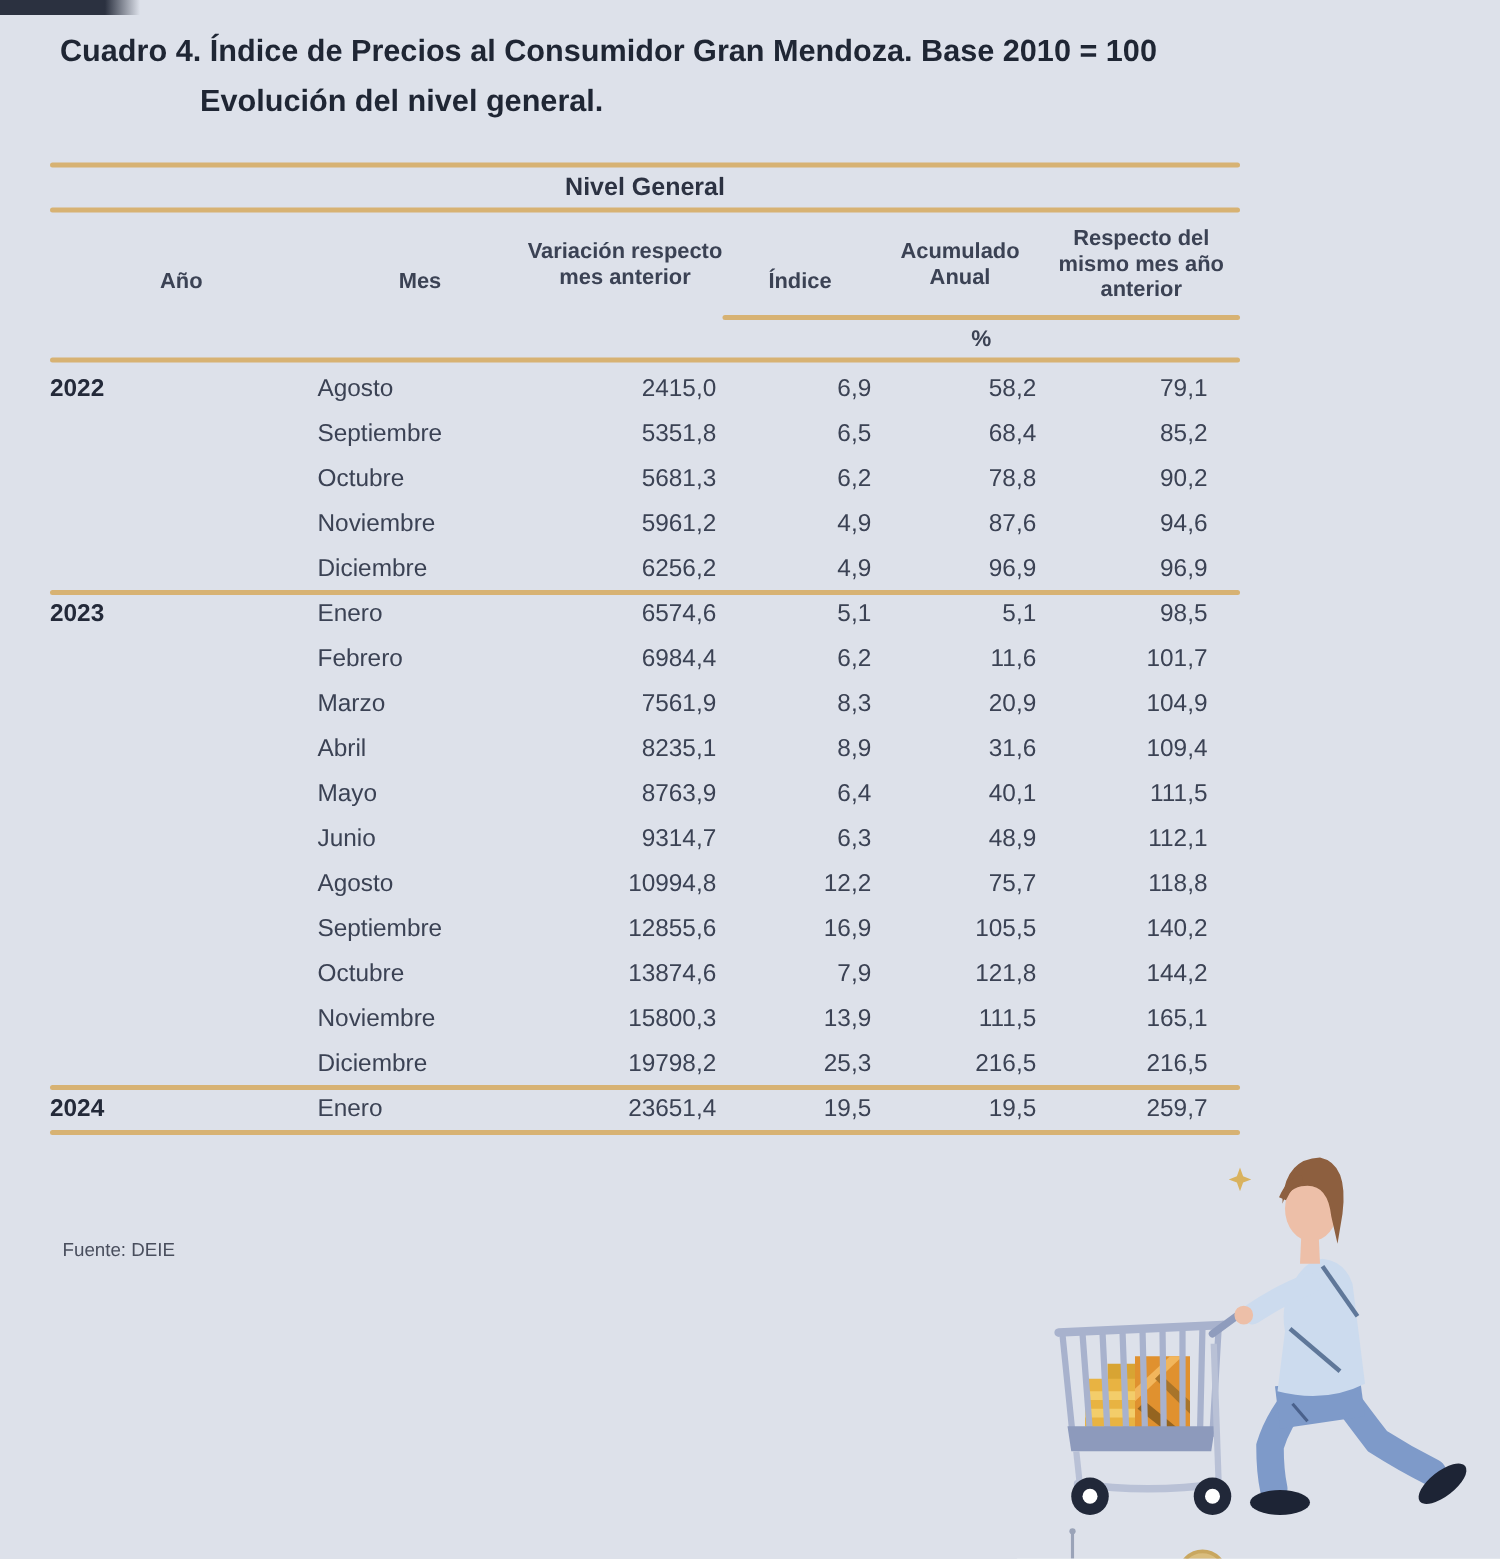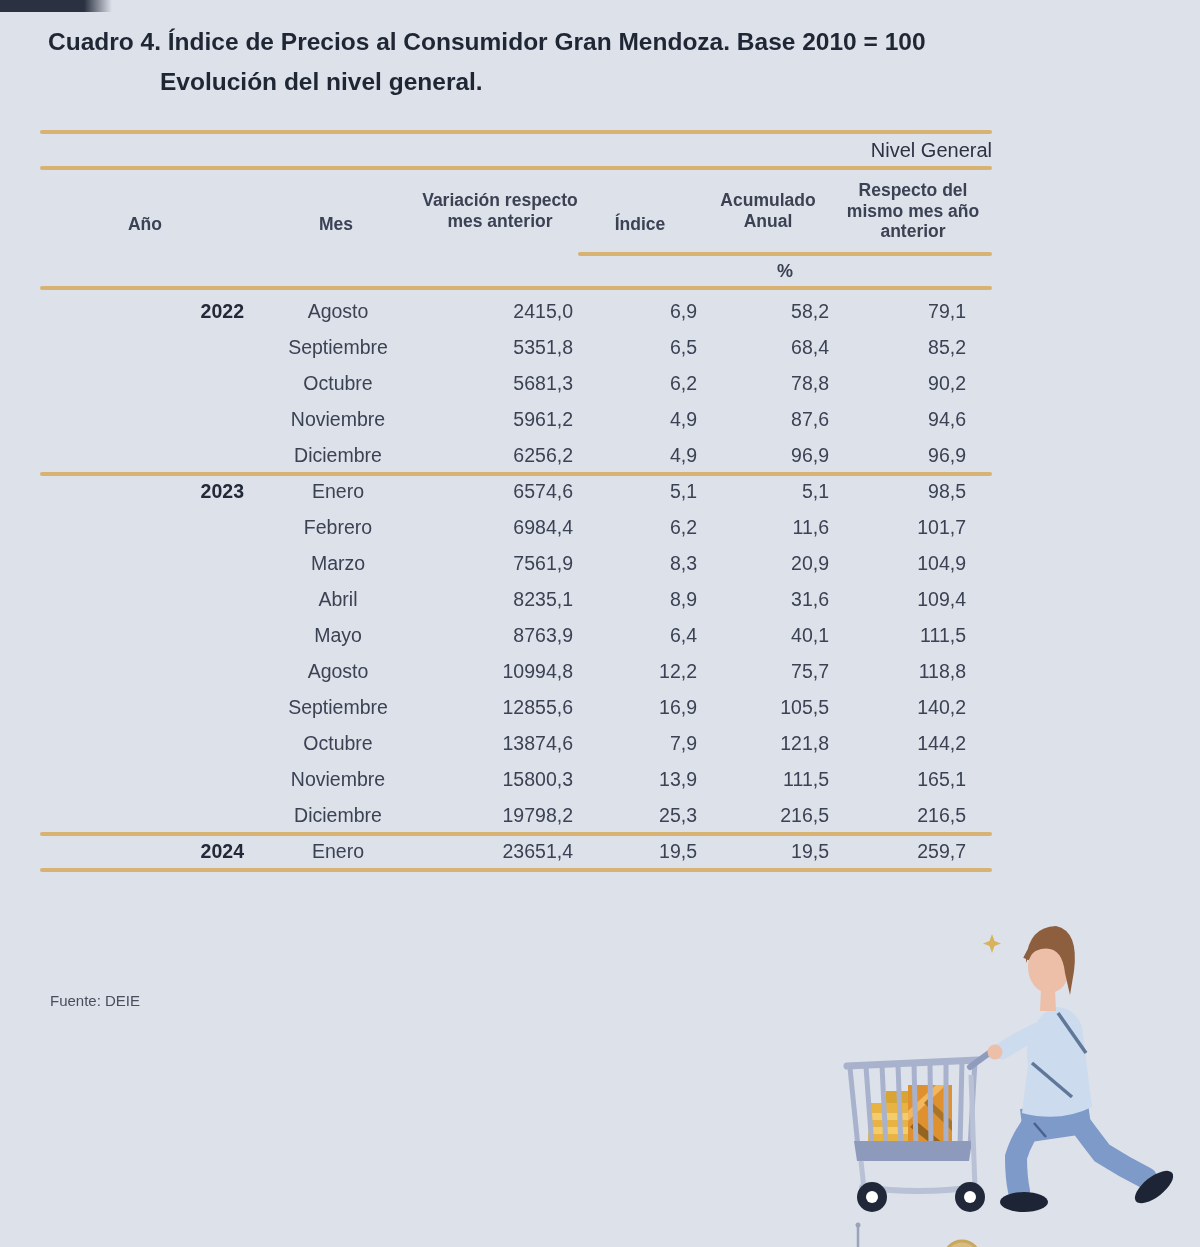--- a/index.html
+++ b/index.html
@@ -17,22 +17,22 @@
   }
   .title-block{
     position:absolute;left:48px;top:22px;width:1000px;
     font-weight:700;font-size:24.5px;line-height:40px;color:#1f2634;
   }
   .title-line2{margin-left:112px;}
 
   .ipc-table{position:absolute;left:40px;top:130px;width:952px;}
   .rule{height:4px;background:#d7b273;border-radius:2px;}
   .group-header{
-    height:32px;line-height:32px;text-align:right;
-    font-weight:400;font-size:20px;color:#2c3242;
+    height:32px;line-height:32px;text-align:center;
+    font-weight:700;font-size:20px;color:#2c3242;
   }
   .thead{
     display:grid;
     grid-template-columns:210px 172px 156px 124px 132px 158px;
     grid-template-rows:82px 4px;
     align-items:center;
   }
   .th{
     grid-row:1;text-align:center;
     font-weight:700;font-size:17.5px;line-height:1.18;color:#3b4254;
@@ -52,22 +52,22 @@
     display:grid;
     grid-template-columns:210px 172px 156px 124px 132px 158px;
     height:36px;align-items:center;
     font-size:19.5px;
   }
   .row.sep::after{
     content:"";position:absolute;left:0;right:0;bottom:-3px;height:4px;
     background:#d7b273;border-radius:2px;
   }
   .cell{white-space:nowrap;}
-  .cell.year{text-align:right;padding-right:6px;font-weight:700;color:#232939;}
-  .cell.month{text-align:center;padding-left:4px;}
+  .cell.year{padding-right:6px;font-weight:700;color:#232939;}
+  .cell.month{text-align:left;padding-left:4px;}
   .cell.num{text-align:right;padding-right:5px;}
   .cell.num.last{padding-right:26px;}
 
   .source-note{position:absolute;left:50px;top:992px;font-size:15px;color:#494e5d;}
 
   .illustration{position:absolute;left:820px;top:915px;}
 </style>
 </head>
 <body>
 
@@ -173,20 +173,28 @@
       <div class="cell num">31,6</div>
       <div class="cell num last">109,4</div>
     </div>
         <div class="row">
       <div class="cell year"></div>
       <div class="cell month">Mayo</div>
       <div class="cell num">8763,9</div>
       <div class="cell num">6,4</div>
       <div class="cell num">40,1</div>
       <div class="cell num last">111,5</div>
+    </div>
+        <div class="row">
+      <div class="cell year"></div>
+      <div class="cell month">Junio</div>
+      <div class="cell num">9314,7</div>
+      <div class="cell num">6,3</div>
+      <div class="cell num">48,9</div>
+      <div class="cell num last">112,1</div>
     </div>
         <div class="row">
       <div class="cell year"></div>
       <div class="cell month">Agosto</div>
       <div class="cell num">10994,8</div>
       <div class="cell num">12,2</div>
       <div class="cell num">75,7</div>
       <div class="cell num last">118,8</div>
     </div>
         <div class="row">

